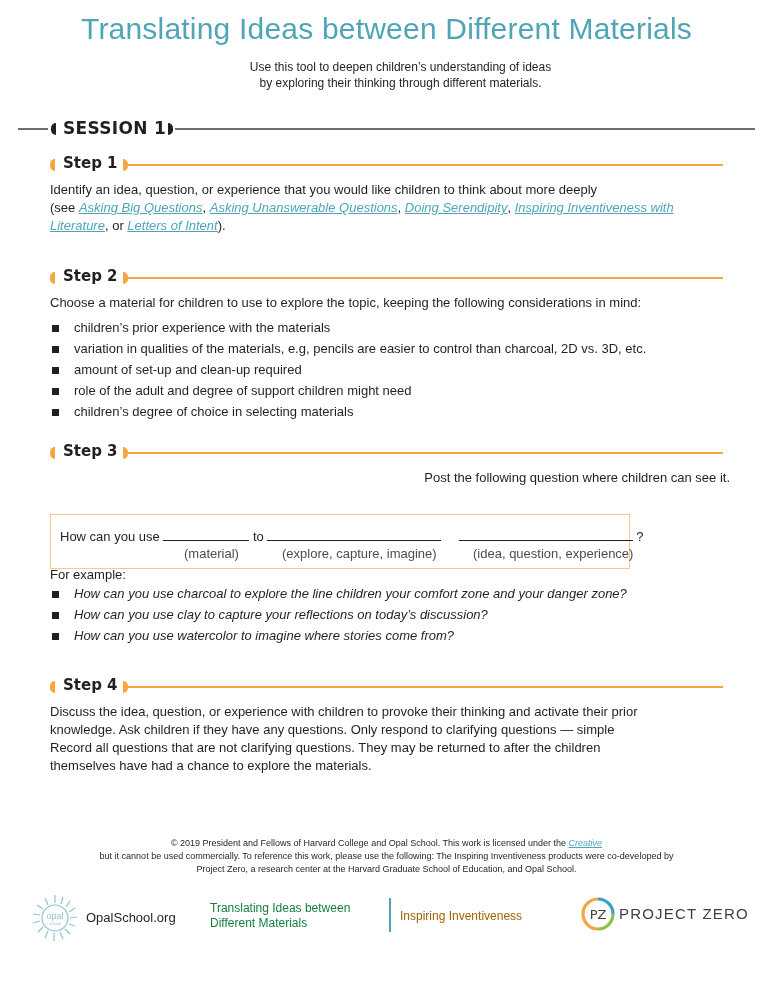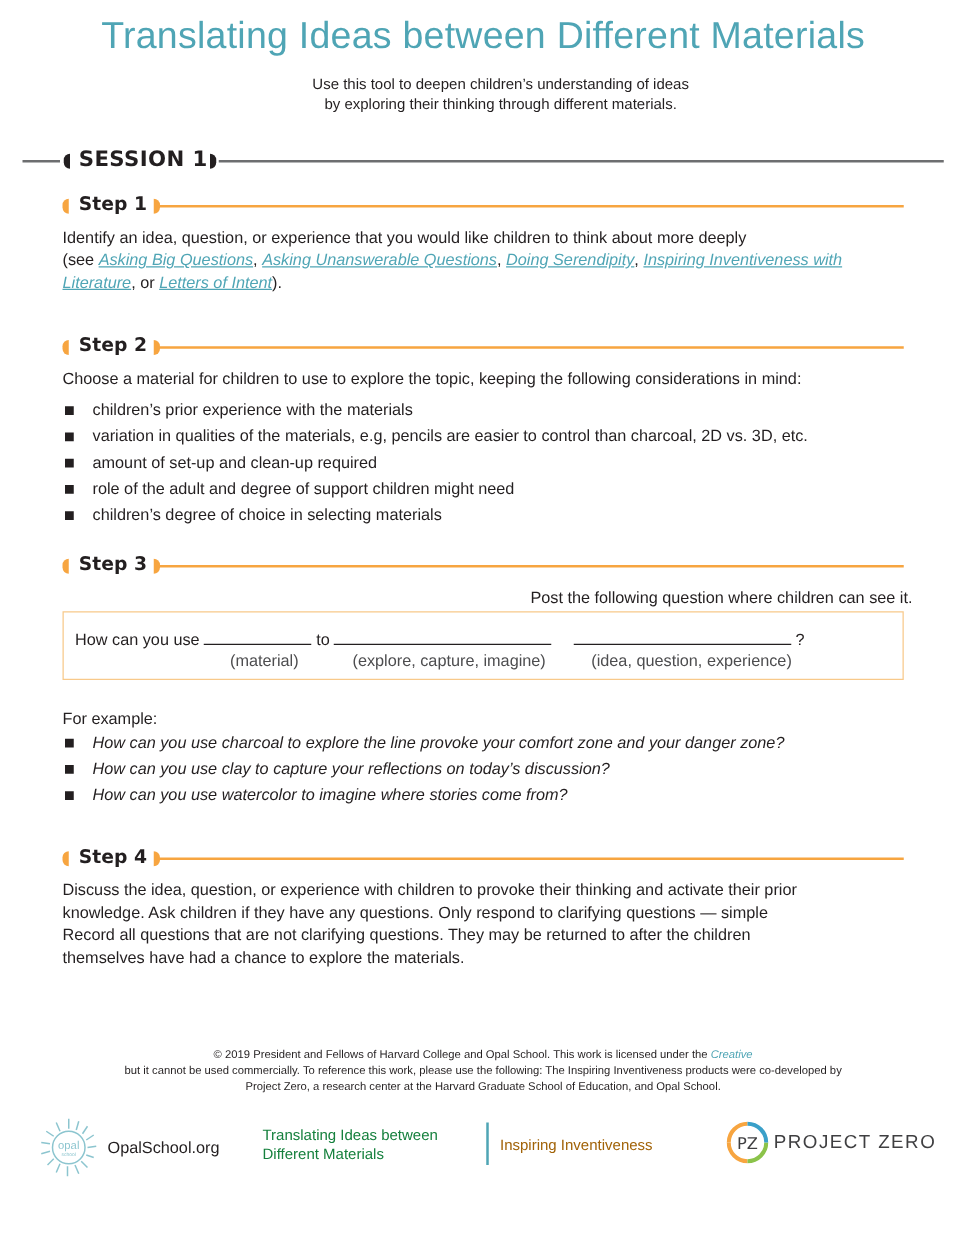--- a/index.html
+++ b/index.html
@@ -48,32 +48,32 @@
     .link { color: #4fa5b5; text-decoration: underline; font-style: italic; }
 
     .bullets { position: absolute; left: 50px; width: 690px; list-style: none; }
     .bullets li { position: relative; padding-left: 24px; font-size: 13px; line-height: 21px; }
     .bullets li .sq {
       position: absolute; left: 2px; top: 8px; width: 7px; height: 7px; background: #231f20;
     }
     .bullets.italic li span.txt { font-style: italic; }
 
     .qbox {
-      position: absolute; left: 50px; top: 489px; width: 673px; height: 55px;
+      position: absolute; left: 50px; top: 514px; width: 580px; height: 55px;
       border: 1.5px solid #f8c98a;
     }
     .qrow { position: absolute; top: 13px; left: 9px; font-size: 13px; white-space: nowrap; }
     .blank { display: inline-block; border-bottom: 1px solid #231f20; height: 13px; vertical-align: baseline; }
     .qlabel { position: absolute; top: 31px; font-size: 13px; color: #4d4d4f; white-space: nowrap; }
 
     .footer-text {
       position: absolute; top: 837px; left: 40px; width: 693px; text-align: center;
       font-size: 9px; line-height: 13px; color: #231f20;
     }
-    .footer-text .flink { color: #4fa5b5; font-style: italic; margin-top: 47px; }
+    .footer-text .flink { color: #4fa5b5; text-decoration: underline; font-style: italic; margin-top: 47px; }
 
     .opal-logo { position: absolute; left: 30px; top: 893px; width: 50px; height: 50px; }
     .opal-site { position: absolute; left: 86px; top: 910px; font-size: 13px; color: #231f20; }
     .foot-title {
       position: absolute; left: 210px; top: 901px; width: 170px; text-align: left;
       font-size: 12px; line-height: 15px; color: #15803d;
     }
     .foot-divider { position: absolute; left: 389px; top: 898px; width: 1.5px; height: 34px; background: #4fa5b5; }
     .foot-inv { position: absolute; left: 400px; top: 909px; font-size: 12px; color: #a16207; }
     .pz-logo { position: absolute; left: 581px; top: 897px; width: 34px; height: 34px; }
@@ -142,21 +142,21 @@
       <span class="blank" style="width:174px;"></span>
       <span>?</span>
     </div>
     <div class="qlabel" style="left:133px;">(material)</div>
     <div class="qlabel" style="left:231px;">(explore, capture, imagine)</div>
     <div class="qlabel" style="left:422px;">(idea, question, experience)</div>
   </div>
 
   <div class="para" style="top:566px;">For example:</div>
   <ul class="bullets italic" style="top:583px;">
-    <li><span class="sq"></span><span class="txt">How can you use charcoal to explore the line provoke your comfort zone and your danger zone?</span></li>
+    <li><span class="sq"></span><span class="txt">How can you use charcoal to explore the line children your comfort zone and your danger zone?</span></li>
     <li><span class="sq"></span><span class="txt">How can you use clay to capture your reflections on today’s discussion?</span></li>
     <li><span class="sq"></span><span class="txt">How can you use watercolor to imagine where stories come from?</span></li>
   </ul>
 
   <div class="step-row" style="top:676px;">
     <div class="half l step-half-l"></div>
     <div class="step-label">Step 4</div>
     <div class="half r step-half-r"></div>
     <div class="step-line"></div>
   </div>

